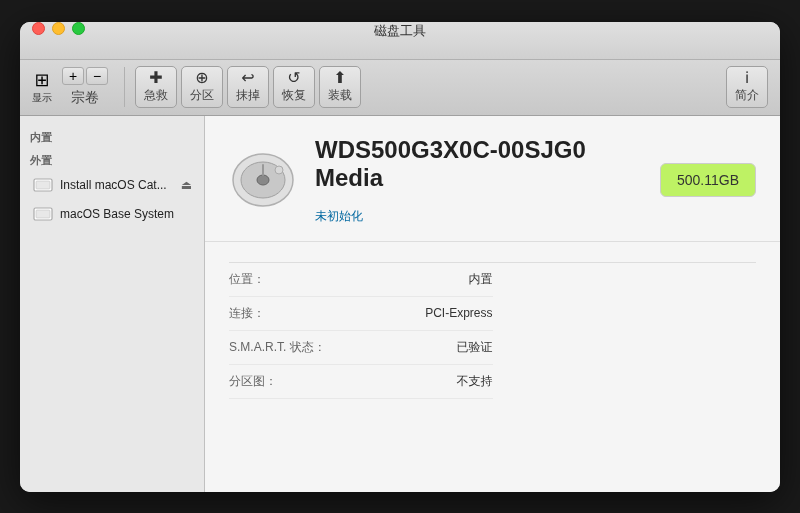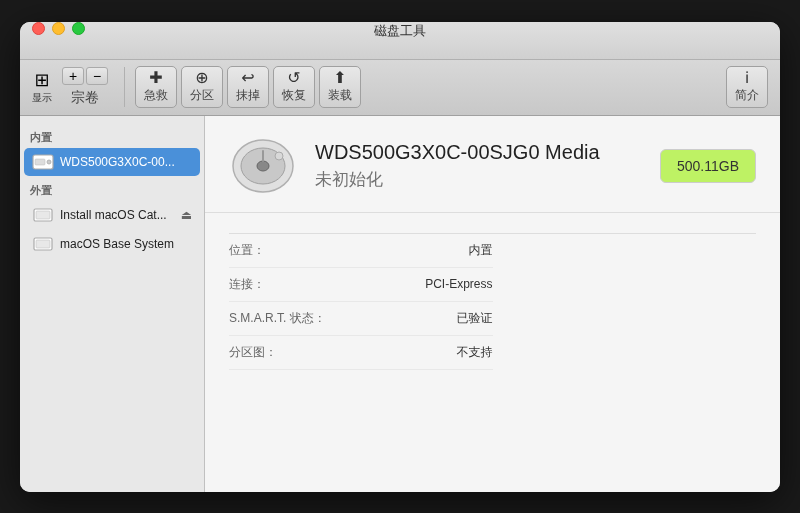--- a/index.html
+++ b/index.html
@@ -197,28 +197,28 @@
     }
     .hdd-icon {
       width: 68px;
       height: 60px;
       flex-shrink: 0;
     }
     .disk-info {
       flex: 1;
     }
     .disk-name {
-      font-size: 20px;
-      font-weight: 400;
+      font-size: 24px;
+      font-weight: 700;
       color: #222;
-      margin-bottom: 4px;
+      margin-bottom: 16px;
     }
     .disk-status {
-      font-size: 17px;
-      color: #737373;
+      font-size: 12px;
+      color: #0369a1;
     }
     .disk-size-badge {
       background: #bef264;
       border: 1px solid #ccc;
       border-radius: 6px;
       padding: 8px 16px;
       font-size: 14px;
       color: #333;
       font-weight: 400;
     }
@@ -324,30 +324,20 @@
       <span class="icon-sym">ℹ</span>
       <span class="btn-label">简介</span>
     </div>
   </div>
 
   <div class="main">
 
     <div class="sidebar">
 
       <div class="sidebar-section-label">内置</div>
-      <div class="sidebar-item selected">
-        <div class="disk-icon">
-          <svg width="22" height="20" viewBox="0 0 22 20">
-            <rect x="1" y="3" width="20" height="14" rx="2" fill="white" stroke="#aaa" stroke-width="1.2"></rect>
-            <circle cx="17" cy="10" r="2" fill="#ccc" stroke="#aaa" stroke-width="0.8"></circle>
-            <rect x="3" y="7" width="10" height="6" rx="1" fill="#ddd" stroke="#bbb" stroke-width="0.5"></rect>
-          </svg>
-        </div>
-        <span class="item-label">WDS500G3X0C-00...</span>
-      </div>
 
       <div class="sidebar-section-label">外置</div>
       <div class="sidebar-item">
         <div class="disk-icon">
           <svg width="22" height="20" viewBox="0 0 22 20">
             <rect x="2" y="4" width="18" height="12" rx="1.5" fill="white" stroke="#aaa" stroke-width="1.2"></rect>
             <rect x="4" y="6" width="14" height="8" rx="1" fill="#e8e8e8" stroke="#bbb" stroke-width="0.5"></rect>
           </svg>
         </div>
         <span class="item-label">Install macOS Cat...</span>

